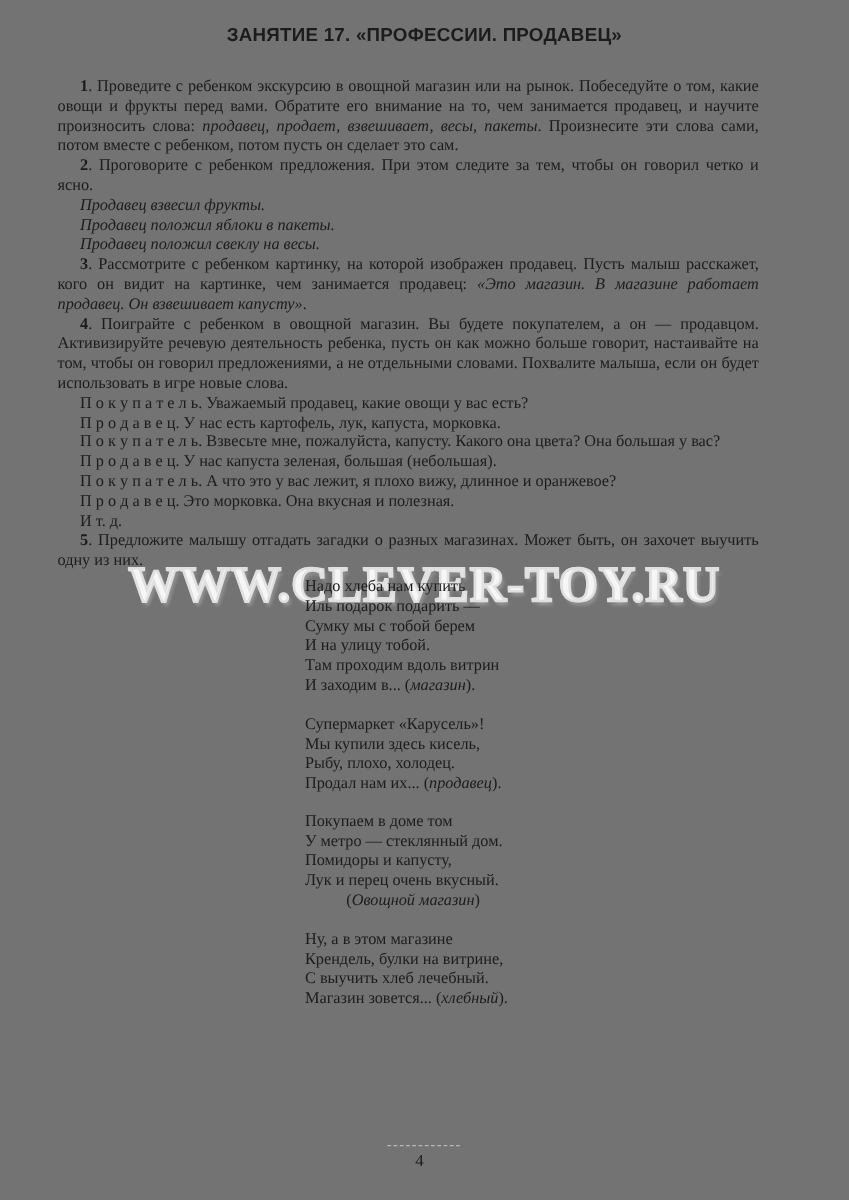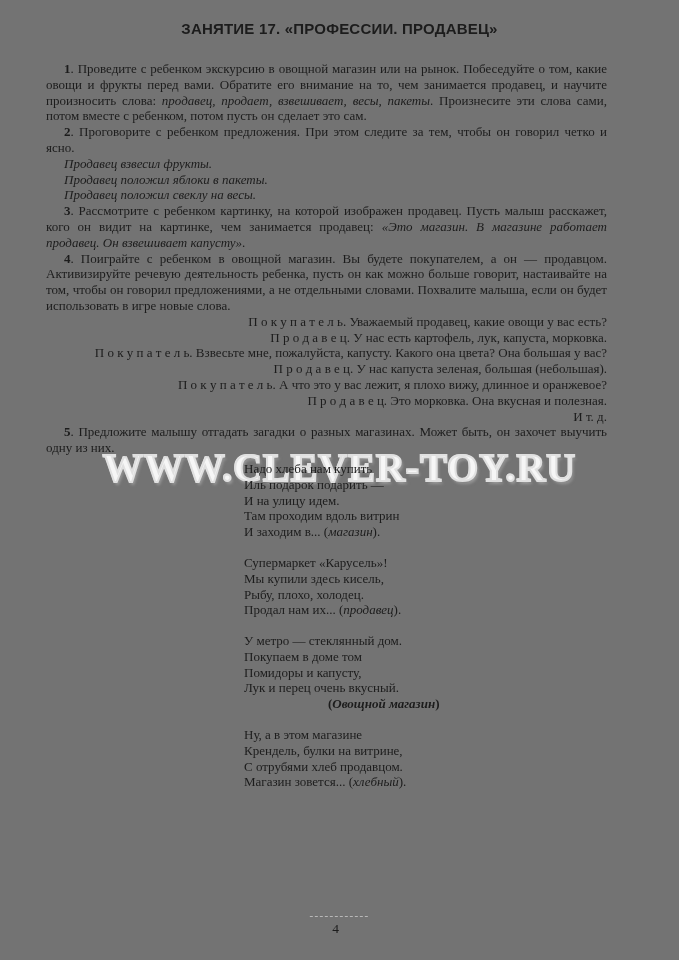--- a/index.html
+++ b/index.html
@@ -31,30 +31,30 @@
     font-size: 13px;
     line-height: 15.8px;
     z-index: 2;
   }
   .doc-body p { margin: 0; }
   p.body {
     text-align: justify;
     text-indent: 18px;
   }
   p.example { text-indent: 18px; }
-  p.dialogue { text-indent: 18px; text-align: right; }
+  p.dialogue { text-indent: 18px; }
   .bold { font-weight: bold; }
   .italic { font-style: italic; }
   .poems {
     margin-left: 198px;
     margin-top: 5px;
   }
   .stanza { margin-bottom: 15px; }
   .poem-line { }
-  .poem-line.attr { margin-left: 84px; font-weight: bold; }
+  .poem-line.attr { margin-left: 33px; }
   .watermark {
     position: absolute;
     top: 444px;
     left: 0;
     width: 100%;
     text-align: center;
     font-family: Liberation Serif, serif;
     font-weight: 900;
     font-size: 40px;
     letter-spacing: 1px;
@@ -104,40 +104,41 @@
       <p class="dialogue"><span>П р о д а в е ц. У нас капуста зеленая, большая (небольшая).</span></p>
       <p class="dialogue"><span>П о к у п а т е л ь. А что это у вас лежит, я плохо вижу, длинное и оранжевое?</span></p>
       <p class="dialogue"><span>П р о д а в е ц. Это морковка. Она вкусная и полезная.</span></p>
       <p class="dialogue"><span>И т. д.</span></p>
       <p class="body"><span class="bold">5</span><span>. Предложите малышу отгадать загадки о разных магазинах. Может быть, он захочет выучить одну из них.</span></p>
       <div class="poems">
 
     <div class="stanza">
           <div class="poem-line"><span>Надо хлеба нам купить</span></div>
           <div class="poem-line"><span>Иль подарок подарить —</span></div>
-          <div class="poem-line"><span>И на улицу идем.</span></div>
+          <div class="poem-line"><span>Сумку мы с тобой берем</span></div>
+          <div class="poem-line"><span>И на улицу тобой.</span></div>
           <div class="poem-line"><span>Там проходим вдоль витрин</span></div>
           <div class="poem-line"><span>И заходим в... (</span><span class="italic">магазин</span><span>).</span></div>
         </div>
         <div class="stanza">
           <div class="poem-line"><span>Супермаркет «Карусель»!</span></div>
           <div class="poem-line"><span>Мы купили здесь кисель,</span></div>
           <div class="poem-line"><span>Рыбу, плохо, холодец.</span></div>
           <div class="poem-line"><span>Продал нам их... (</span><span class="italic">продавец</span><span>).</span></div>
         </div>
         <div class="stanza">
+          <div class="poem-line"><span>Покупаем в доме том</span></div>
           <div class="poem-line"><span>У метро — стеклянный дом.</span></div>
-          <div class="poem-line"><span>Покупаем в доме том</span></div>
           <div class="poem-line"><span>Помидоры и капусту,</span></div>
           <div class="poem-line"><span>Лук и перец очень вкусный.</span></div>
           <div class="poem-line attr"><span>(</span><span class="italic">Овощной магазин</span><span>)</span></div>
         </div>
         <div class="stanza">
           <div class="poem-line"><span>Ну, а в этом магазине</span></div>
           <div class="poem-line"><span>Крендель, булки на витрине,</span></div>
-          <div class="poem-line"><span>С отрубями хлеб продавцом.</span></div>
+          <div class="poem-line"><span>С выучить хлеб лечебный.</span></div>
           <div class="poem-line"><span>Магазин зовется... (</span><span class="italic">хлебный</span><span>).</span></div>
         </div>
       </div>
   </div>
   <div class="footer-divider"></div>
   <div class="page-number">4</div>
 </div>
 
 </body></html>

